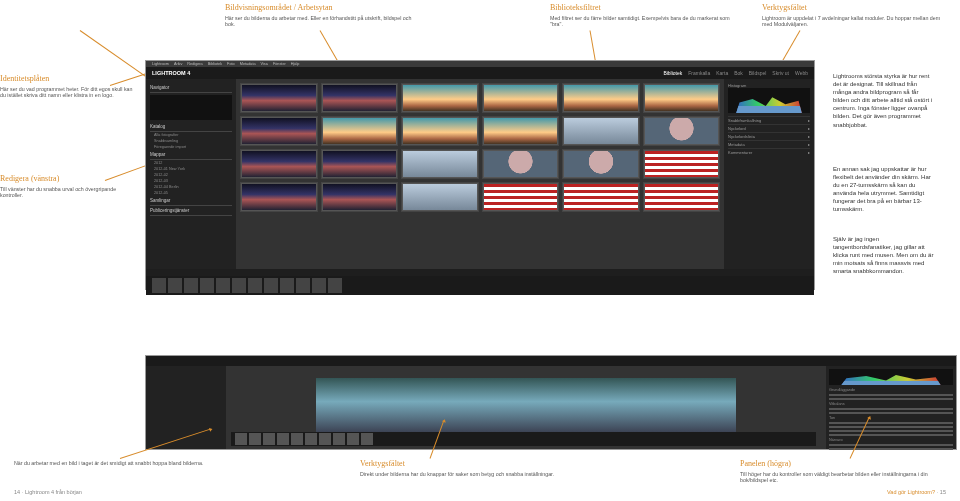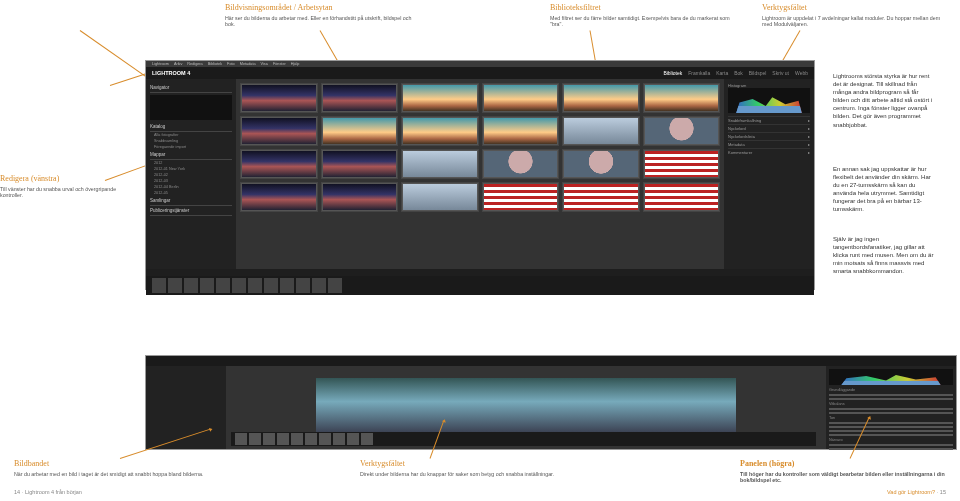--- a/index.html
+++ b/index.html
@@ -133,20 +133,24 @@
 <div class="callout" style="left:762px; top:4px; width:185px;">
   <div class="title">Verktygsfältet</div>
   <div class="body">Lightroom är uppdelat i 7 avdelningar kallat moduler. Du hoppar mellan dem med Modulväljaren.</div>
 </div>
 
 <span class="arrow" style="left:80px; top:30px; width:90px; transform:rotate(35deg);"></span>
 <span class="arrow" style="left:320px; top:30px; width:95px; transform:rotate(60deg);"></span>
 <span class="arrow" style="left:590px; top:30px; width:60px; transform:rotate(80deg);"></span>
 <span class="arrow" style="left:800px; top:30px; width:55px; transform:rotate(120deg);"></span>
 
+<div class="callout" style="left:0px; top:75px; width:135px;">
+  <div class="title">Identitetsplåten</div>
+  <div class="body">Här ser du vad programmet heter. För ditt egos skull kan du istället skriva ditt namn eller klistra in en logo.</div>
+</div>
 <span class="arrow" style="left:110px; top:85px; width:45px; transform:rotate(-18deg);"></span>
 
 <div class="callout" style="left:0px; top:175px; width:135px;">
   <div class="title">Redigera (vänstra)</div>
   <div class="body">Till vänster har du snabba urval och övergripande kontroller.</div>
 </div>
 <span class="arrow" style="left:105px; top:180px; width:50px; transform:rotate(-20deg);"></span>
 
 <div class="right-para" style="left:833px; top:72px;">Lightrooms största styrka är hur rent det är designat. Till skillnad från många andra bildprogram så får bilden och ditt arbete alltid stå ostört i centrum. Inga fönster ligger ovanpå bilden. Det gör även programmet snabbjobbat.</div>
 <div class="right-para" style="left:833px; top:165px;">En annan sak jag uppskattar är hur flexibelt det använder din skärm. Har du en 27-tumsskärm så kan du använda hela utrymmet. Samtidigt fungerar det bra på en bärbar 13-tumsskärm.</div>
@@ -297,32 +301,31 @@
     <div class="fs"></div>
     <div class="fs"></div>
     <div class="fs"></div>
     <div class="fs"></div>
     <div class="fs"></div>
     <div class="fs"></div>
   </div>
 </div>
 
 <div class="callout" style="left:14px; top:460px; width:220px;">
-  <div class="title">Bildbandet</div>
   <div class="body">När du arbetar med en bild i taget är det smidigt att snabbt hoppa bland bilderna.</div>
 </div>
 <span class="arrow" style="left:120px; top:458px; width:95px; transform:rotate(-18deg);"></span>
 
 <div class="callout" style="left:360px; top:460px; width:200px;">
   <div class="title">Verktygsfältet</div>
   <div class="body">Direkt under bilderna har du knappar för saker som betyg och snabba inställningar.</div>
 </div>
 <span class="arrow" style="left:430px; top:458px; width:40px; transform:rotate(-70deg);"></span>
 
-<div class="callout" style="left:740px; top:460px; width:205px;font-weight:bold;">
+<div class="callout" style="left:740px; top:460px; width:205px;">
   <div class="title">Panelen (högra)</div>
   <div class="body">Till höger har du kontroller som väldigt bearbetar bilden eller inställningarna i din bok/bildspel etc.</div>
 </div>
 <span class="arrow" style="left:850px; top:458px; width:45px; transform:rotate(-65deg);"></span>
 
 <div class="footer-l">14 · Lightroom 4 från början</div>
 <div class="footer-r">
   <span>Vad gör Lightroom?</span><span class="pg"> · 15</span>
 </div>
 

